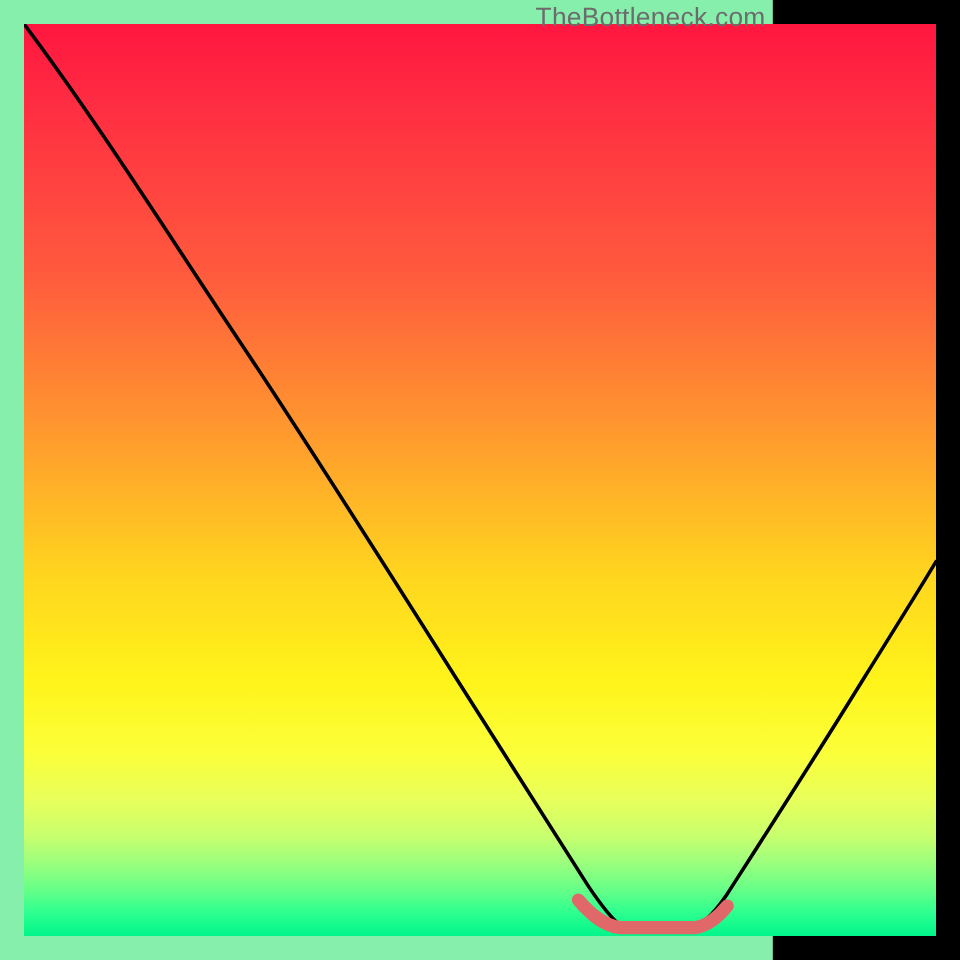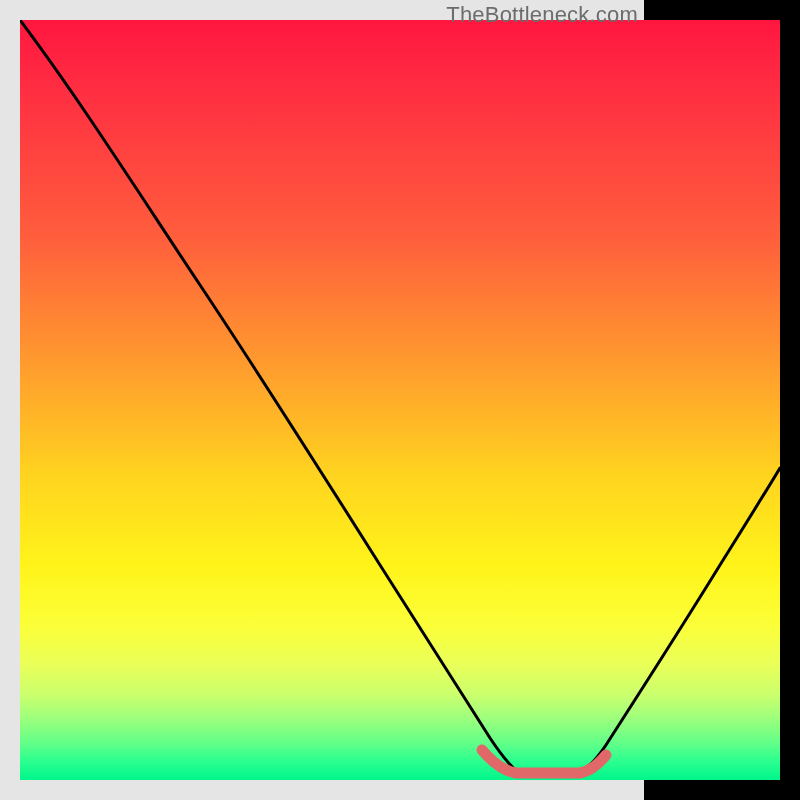--- a/index.html
+++ b/index.html
@@ -8,21 +8,21 @@
     width: 800px;
     height: 800px;
     background: #000;
     overflow: hidden;
     font-family: Arial, Helvetica, sans-serif;
   }
   .frame {
     position: relative;
     width: 644px;
     height: 800px;
-    background: #e5e5e5;
+    background: #86efac;
   }
   .plot-area {
     position: absolute;
     left: 20px;
     top: 20px;
     width: 760px;
     height: 760px;
     overflow: hidden;
   }
   .gradient {

